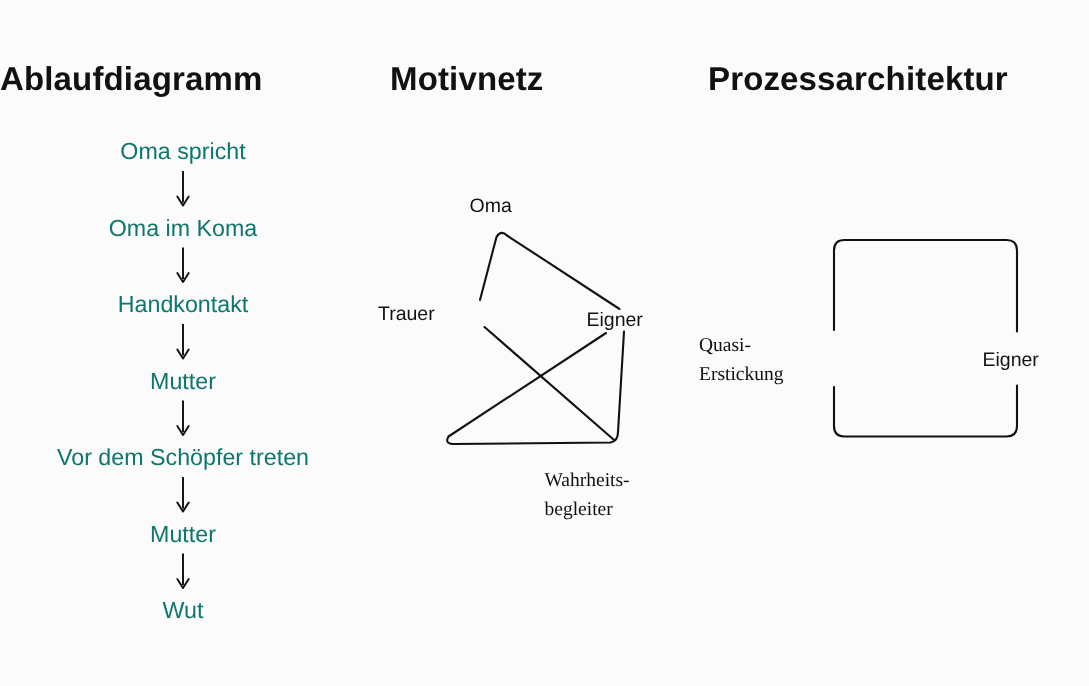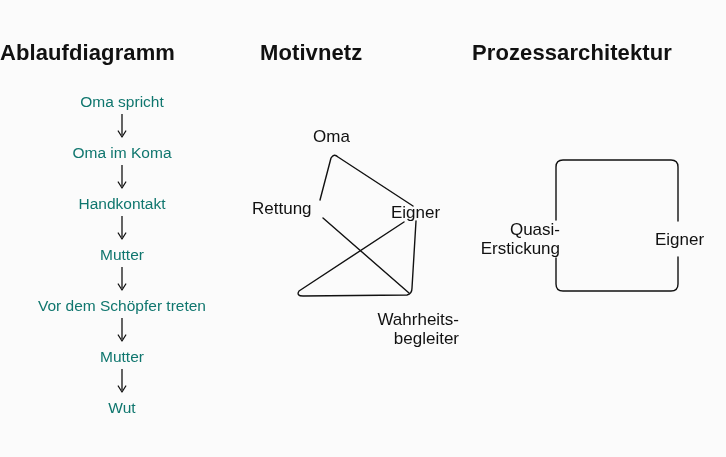--- a/index.html
+++ b/index.html
@@ -80,28 +80,29 @@
   }
   .edge {
     fill: none;
     stroke: #111111;
     stroke-width: 1.4;
     stroke-linecap: round;
     stroke-linejoin: round;
   }
   .net-label, .arch-label {
     position: absolute;
-    font-size: 17px;
+    font-size: 13px;
     line-height: 19px;
     color: #111111;
     white-space: nowrap;
   }
   .net-label.two-line, .arch-label.two-line {
     white-space: normal;
-    text-align: right;
+    text-align: left;
+    font-family: Liberation Serif, serif;
   }
 </style>
 </head>
 <body>
 
 <div id="canvas">
 
   <div class="panel" id="panel-flow">
     <div class="panel-title">Ablaufdiagramm</div>
 
@@ -160,21 +161,21 @@
     <path class="edge" d="M320 200 L331 158 Q334 153 338 157 L413 206"></path>
     <path class="edge" d="M323 218 L409 293"></path>
     <path class="edge" d="M416 221 L412 288 Q412 294 407 295 L303 296 Q296 296 299 291 L404 222"></path>
 
     <path class="edge" d="M556 220 L556 167 Q556 160 563 160 L671 160 Q678 160 678 167 L678 221"></path>
     <path class="edge" d="M556 258 L556 284 Q556 291 563 291 L671 291 Q678 291 678 284 L678 257"></path>
   </svg>
 
   <div class="net-label" style="left:313px; top:127px;">Oma</div>
 
-  <div class="net-label" style="left:252px; top:199px;">Rettung</div>
+  <div class="net-label" style="left:252px; top:199px;">Trauer</div>
 
   <div class="net-label" style="left:391px; top:203px;">Eigner</div>
 
   <div class="net-label two-line" style="left:363px; top:310px; width:96px;">
     <span>Wahrheits-</span><br>
     <span>begleiter</span>
   </div>
 
   <div class="arch-label two-line" style="left:466px; top:220px; width:94px;">
     <span>Quasi-</span><br>

